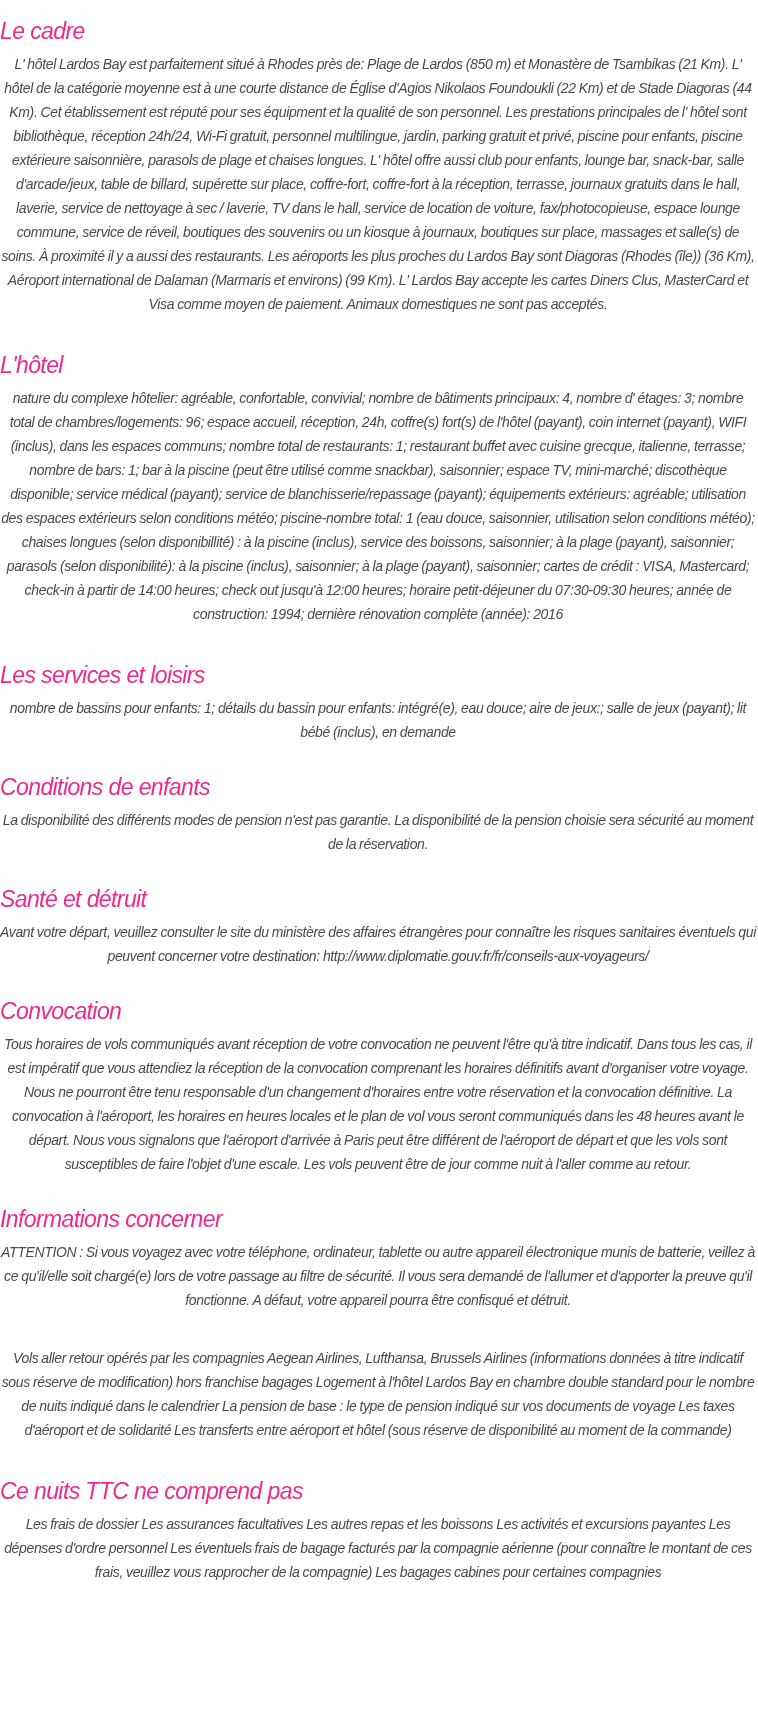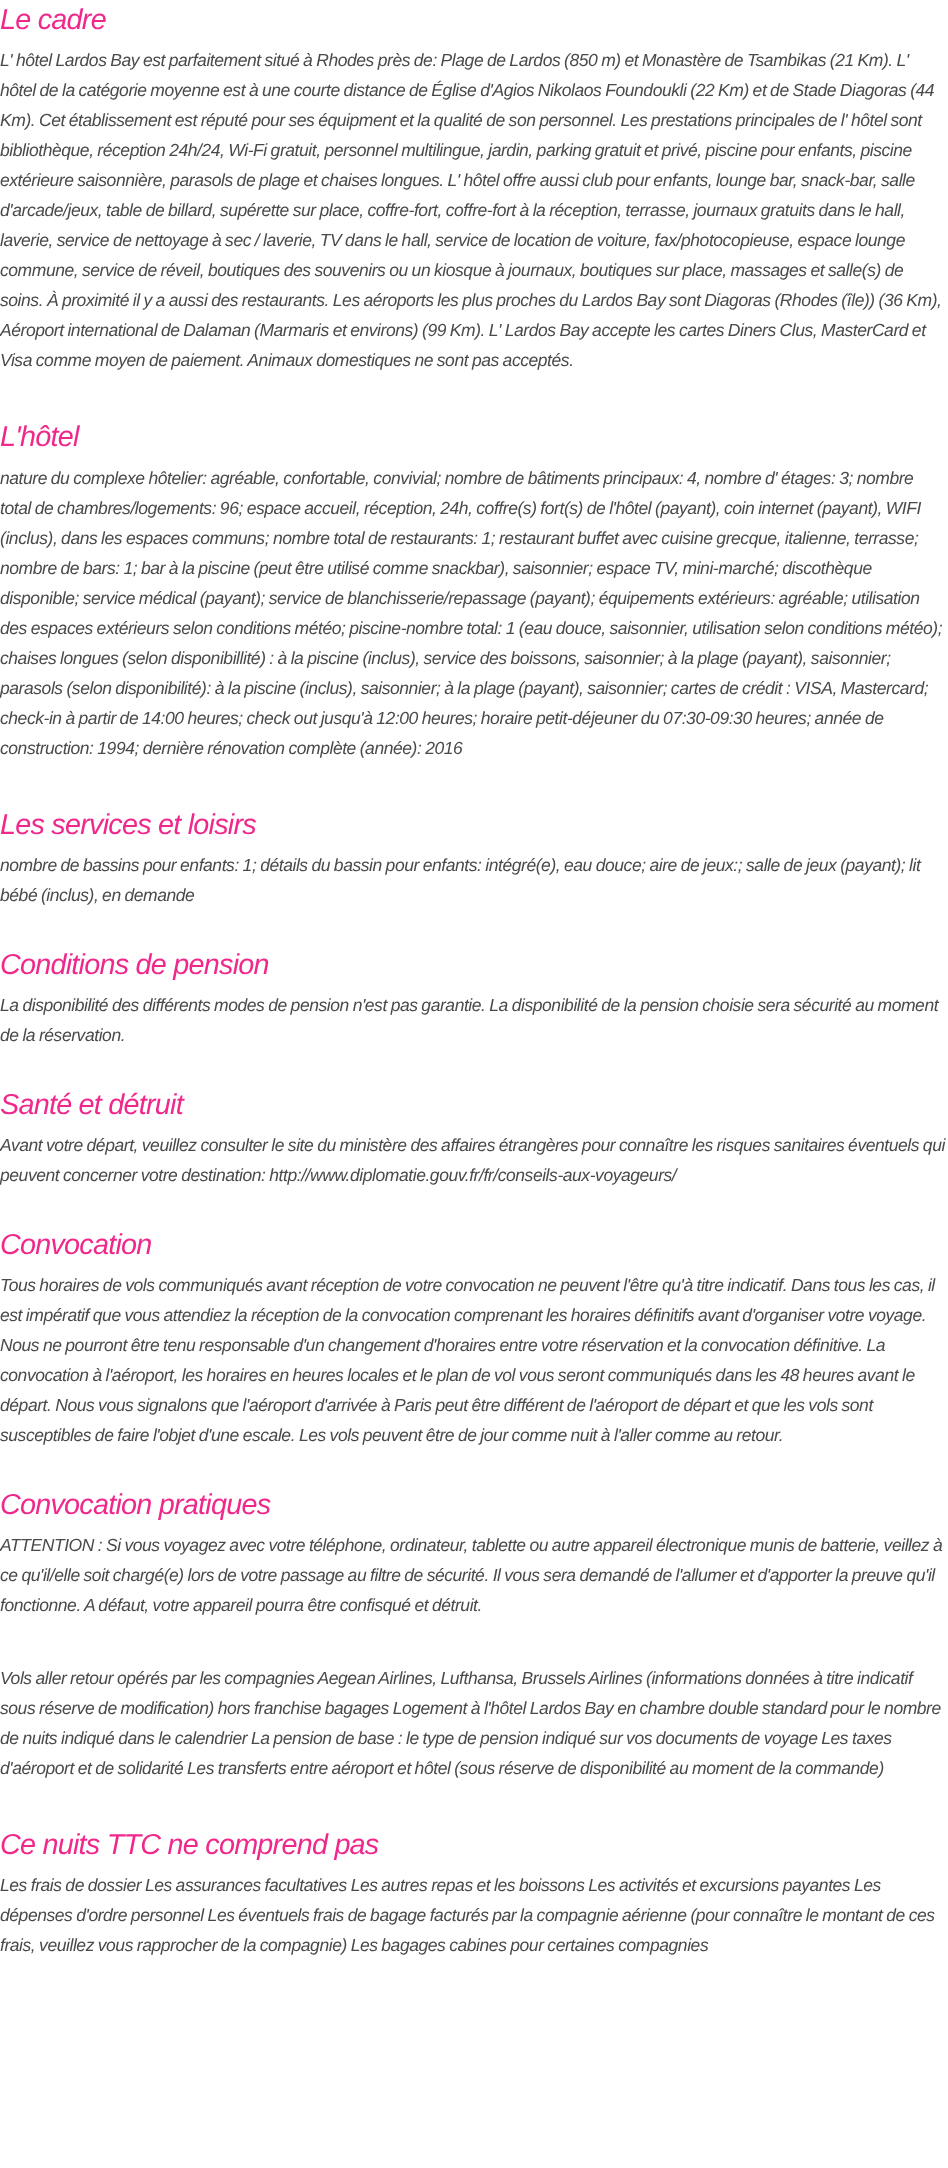--- a/index.html
+++ b/index.html
@@ -2,40 +2,41 @@
 <html><head>
   <meta charset="utf-8">
   <style>
     html, body { margin: 0; padding: 0; background: #ffffff; }
     body {
       width: 758px;
       height: 1734px;
       overflow: hidden;
       font-family: "Liberation Sans", "DejaVu Sans", sans-serif;
     }
-    .page { padding: 0 2px 0 0; }
+    .page { padding: 16px 2px 0 0; }
     .section { margin: 0; }
     .section h2 {
       margin: 0;
       color: #f0288c;
       font-style: italic;
       font-weight: normal;
       font-size: 23px;
       line-height: 30px;
       letter-spacing: -0.6px;
       font-family: "Liberation Sans", "DejaVu Sans", sans-serif;
     }
     .section p {
       margin: 6px 0 0 0;
       color: #4a4a4a;
       font-style: italic;
       font-size: 14px;
       line-height: 24px;
       letter-spacing: -0.35px;
       word-spacing: -0.5px;
+      text-align: center;
     }
     .sp1 { height: 34px; }
     .sp2 { height: 28px; }
   </style>
 </head>
 <body>
 
 <div class="page">
 
   <div class="section">
@@ -50,39 +51,39 @@
   </div>
   <div class="sp1"></div>
 
   <div class="section">
     <h2>Les services et loisirs</h2>
     <p>nombre de bassins pour enfants: 1; détails du bassin pour enfants: intégré(e), eau douce; aire de jeux:; salle de jeux (payant); lit bébé (inclus), en demande</p>
   </div>
   <div class="sp2"></div>
 
   <div class="section">
-    <h2>Conditions de pension</h2>
+    <h2>Conditions de enfants</h2>
     <p>La disponibilité des différents modes de pension n'est pas garantie. La disponibilité de la pension choisie sera sécurité au moment de la réservation.</p>
   </div>
   <div class="sp2"></div>
 
   <div class="section">
     <h2>Santé et détruit</h2>
     <p>Avant votre départ, veuillez consulter le site du ministère des affaires étrangères pour connaître les risques sanitaires éventuels qui peuvent concerner votre destination: http://www.diplomatie.gouv.fr/fr/conseils-aux-voyageurs/</p>
   </div>
   <div class="sp2"></div>
 
   <div class="section">
     <h2>Convocation</h2>
     <p>Tous horaires de vols communiqués avant réception de votre convocation ne peuvent l'être qu'à titre indicatif. Dans tous les cas, il est impératif que vous attendiez la réception de la convocation comprenant les horaires définitifs avant d'organiser votre voyage. Nous ne pourront être tenu responsable d'un changement d'horaires entre votre réservation et la convocation définitive. La convocation à l'aéroport, les horaires en heures locales et le plan de vol vous seront communiqués dans les 48 heures avant le départ. Nous vous signalons que l'aéroport d'arrivée à Paris peut être différent de l'aéroport de départ et que les vols sont susceptibles de faire l'objet d'une escale. Les vols peuvent être de jour comme nuit à l'aller comme au retour.</p>
   </div>
   <div class="sp2"></div>
 
   <div class="section">
-    <h2>Convocation pratiques</h2>
+    <h2>Informations concerner</h2>
     <p>ATTENTION : Si vous voyagez avec votre téléphone, ordinateur, tablette ou autre appareil électronique munis de batterie, veillez à ce qu'il/elle soit chargé(e) lors de votre passage au filtre de sécurité. Il vous sera demandé de l'allumer et d'apporter la preuve qu'il fonctionne. A défaut, votre appareil pourra être confisqué et détruit.</p>
   </div>
   <div class="sp2"></div>
 
   <div class="section">
     <p>Vols aller retour opérés par les compagnies Aegean Airlines, Lufthansa, Brussels Airlines (informations données à titre indicatif sous réserve de modification) hors franchise bagages Logement à l'hôtel Lardos Bay en chambre double standard pour le nombre de nuits indiqué dans le calendrier La pension de base : le type de pension indiqué sur vos documents de voyage Les taxes d'aéroport et de solidarité Les transferts entre aéroport et hôtel (sous réserve de disponibilité au moment de la commande)</p>
   </div>
   <div class="sp1"></div>
 
   <div class="section">

